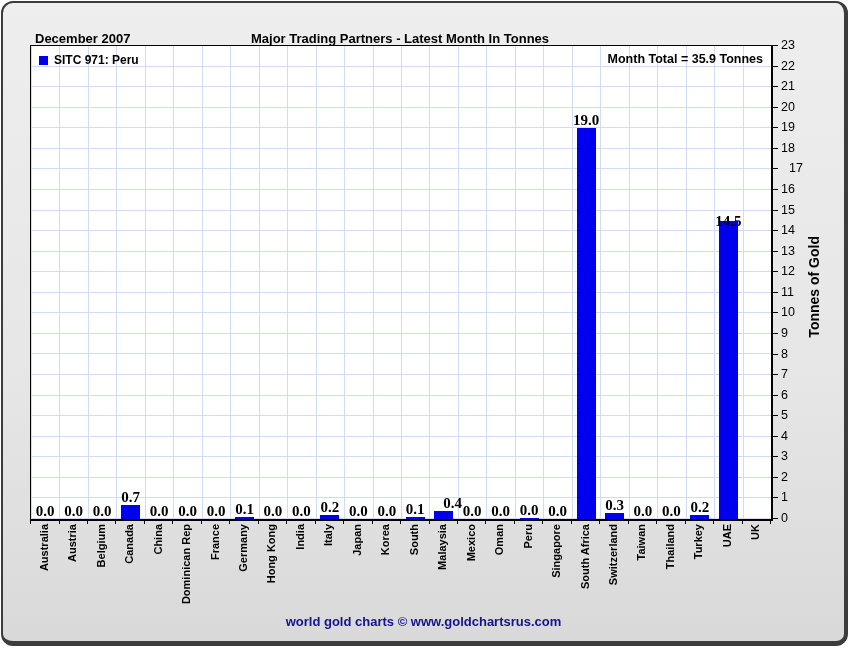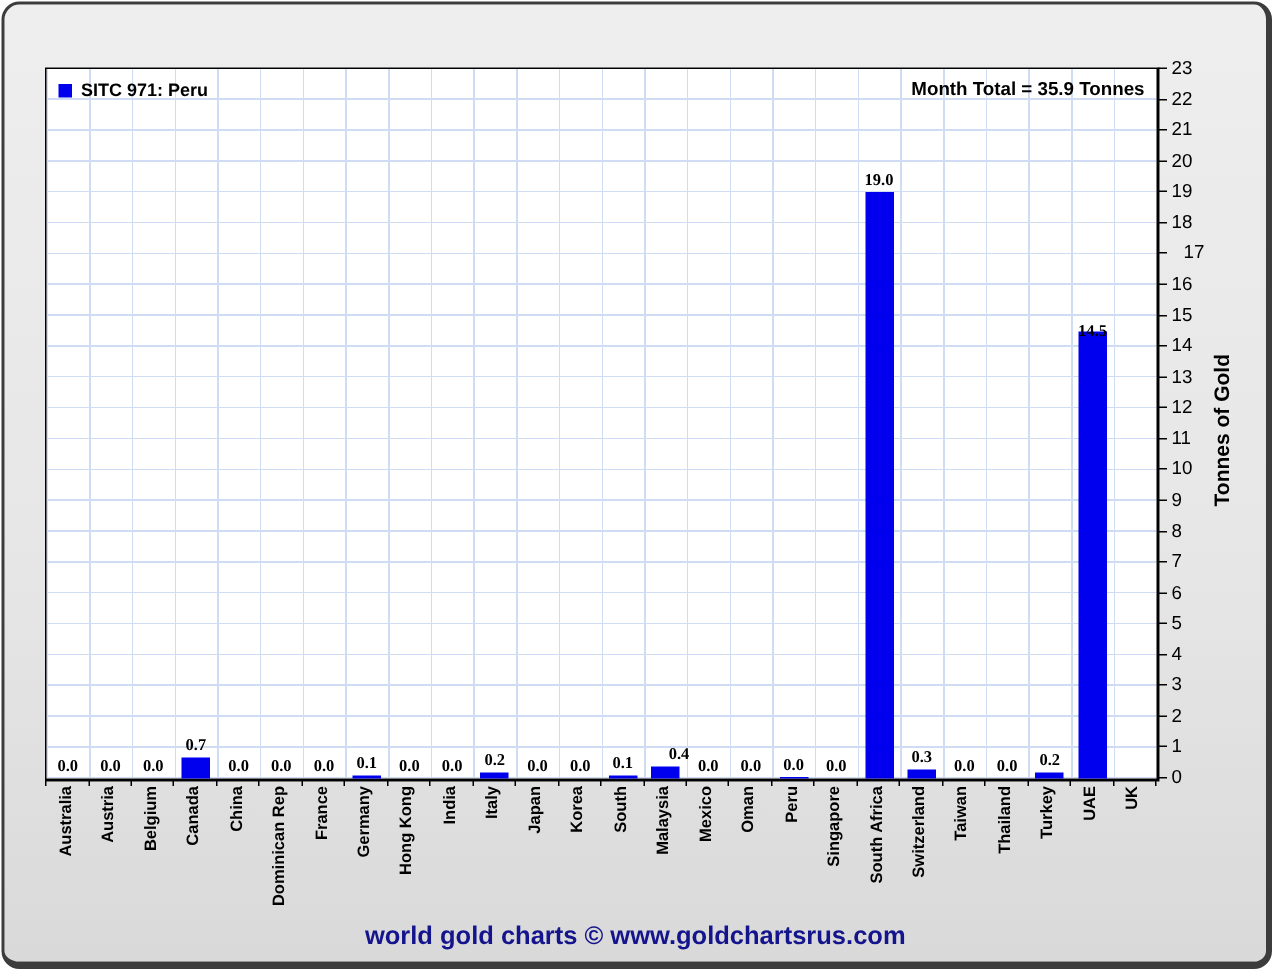--- a/index.html
+++ b/index.html
@@ -34,43 +34,47 @@
       repeating-linear-gradient(to right, #cfdcf3 0 1px, transparent 1px 28.462px);
     border:1px solid #000;border-right-width:2px;border-bottom-width:2px;
   }
   .legend{position:absolute;left:8px;top:7px;display:flex;align-items:center;gap:6px;
     font-size:12px;font-weight:bold;white-space:nowrap;}
   .swatch{width:9px;height:9px;display:inline-block;}
   .annotation{position:absolute;right:8px;top:6px;font-size:12.5px;font-weight:bold;white-space:nowrap;}
   .bar{position:absolute;bottom:0;}
   .barval{
     position:absolute;transform:translateX(-50%);white-space:nowrap;
-    font-family:"Liberation Serif",serif;font-weight:bold;font-size:11px;line-height:12px;
+    font-family:"Liberation Serif",serif;font-weight:bold;font-size:15px;line-height:12px;
   }
   .ytick-mark{position:absolute;background:#000;width:6px;height:1px;}
   .ytick-label{position:absolute;font-size:12.5px;line-height:16px;}
   .ylabel{
     position:absolute;left:803px;top:233px;writing-mode:vertical-rl;transform:rotate(180deg);
     font-size:14px;font-weight:bold;white-space:nowrap;
   }
   .xtick-mark{position:absolute;background:#000;width:1px;height:4px;top:517px;}
   .xlabel{
     position:absolute;top:521px;writing-mode:vertical-rl;transform:rotate(180deg);
     font-size:11px;font-weight:bold;white-space:nowrap;line-height:13px;
   }
   .footer{
     position:absolute;left:0;right:0;top:611px;text-align:center;
-    font-size:17px;font-weight:bold;color:#14148c;
+    font-size:13px;font-weight:bold;color:#14148c;
   }
 </style>
 </head>
 <body>
 
 <div class="window">
 
+  <div class="subtitle-row">
+    <div class="date-label">December 2007</div>
+    <div class="subtitle">Major Trading Partners - Latest Month In Tonnes</div>
+  </div>
 
   <div class="plot">
     <div class="legend">
       <span class="swatch" style="background: rgb(0, 0, 238);"></span>
       <span>SITC 971: Peru</span>
     </div>
     <div class="annotation">Month Total = 35.9 Tonnes</div>
     <div id="bars">
         <div class="barval" style="left: 14.2px; bottom: 2px;">0.0</div>
         <div class="barval" style="left: 42.7px; bottom: 2px;">0.0</div>

